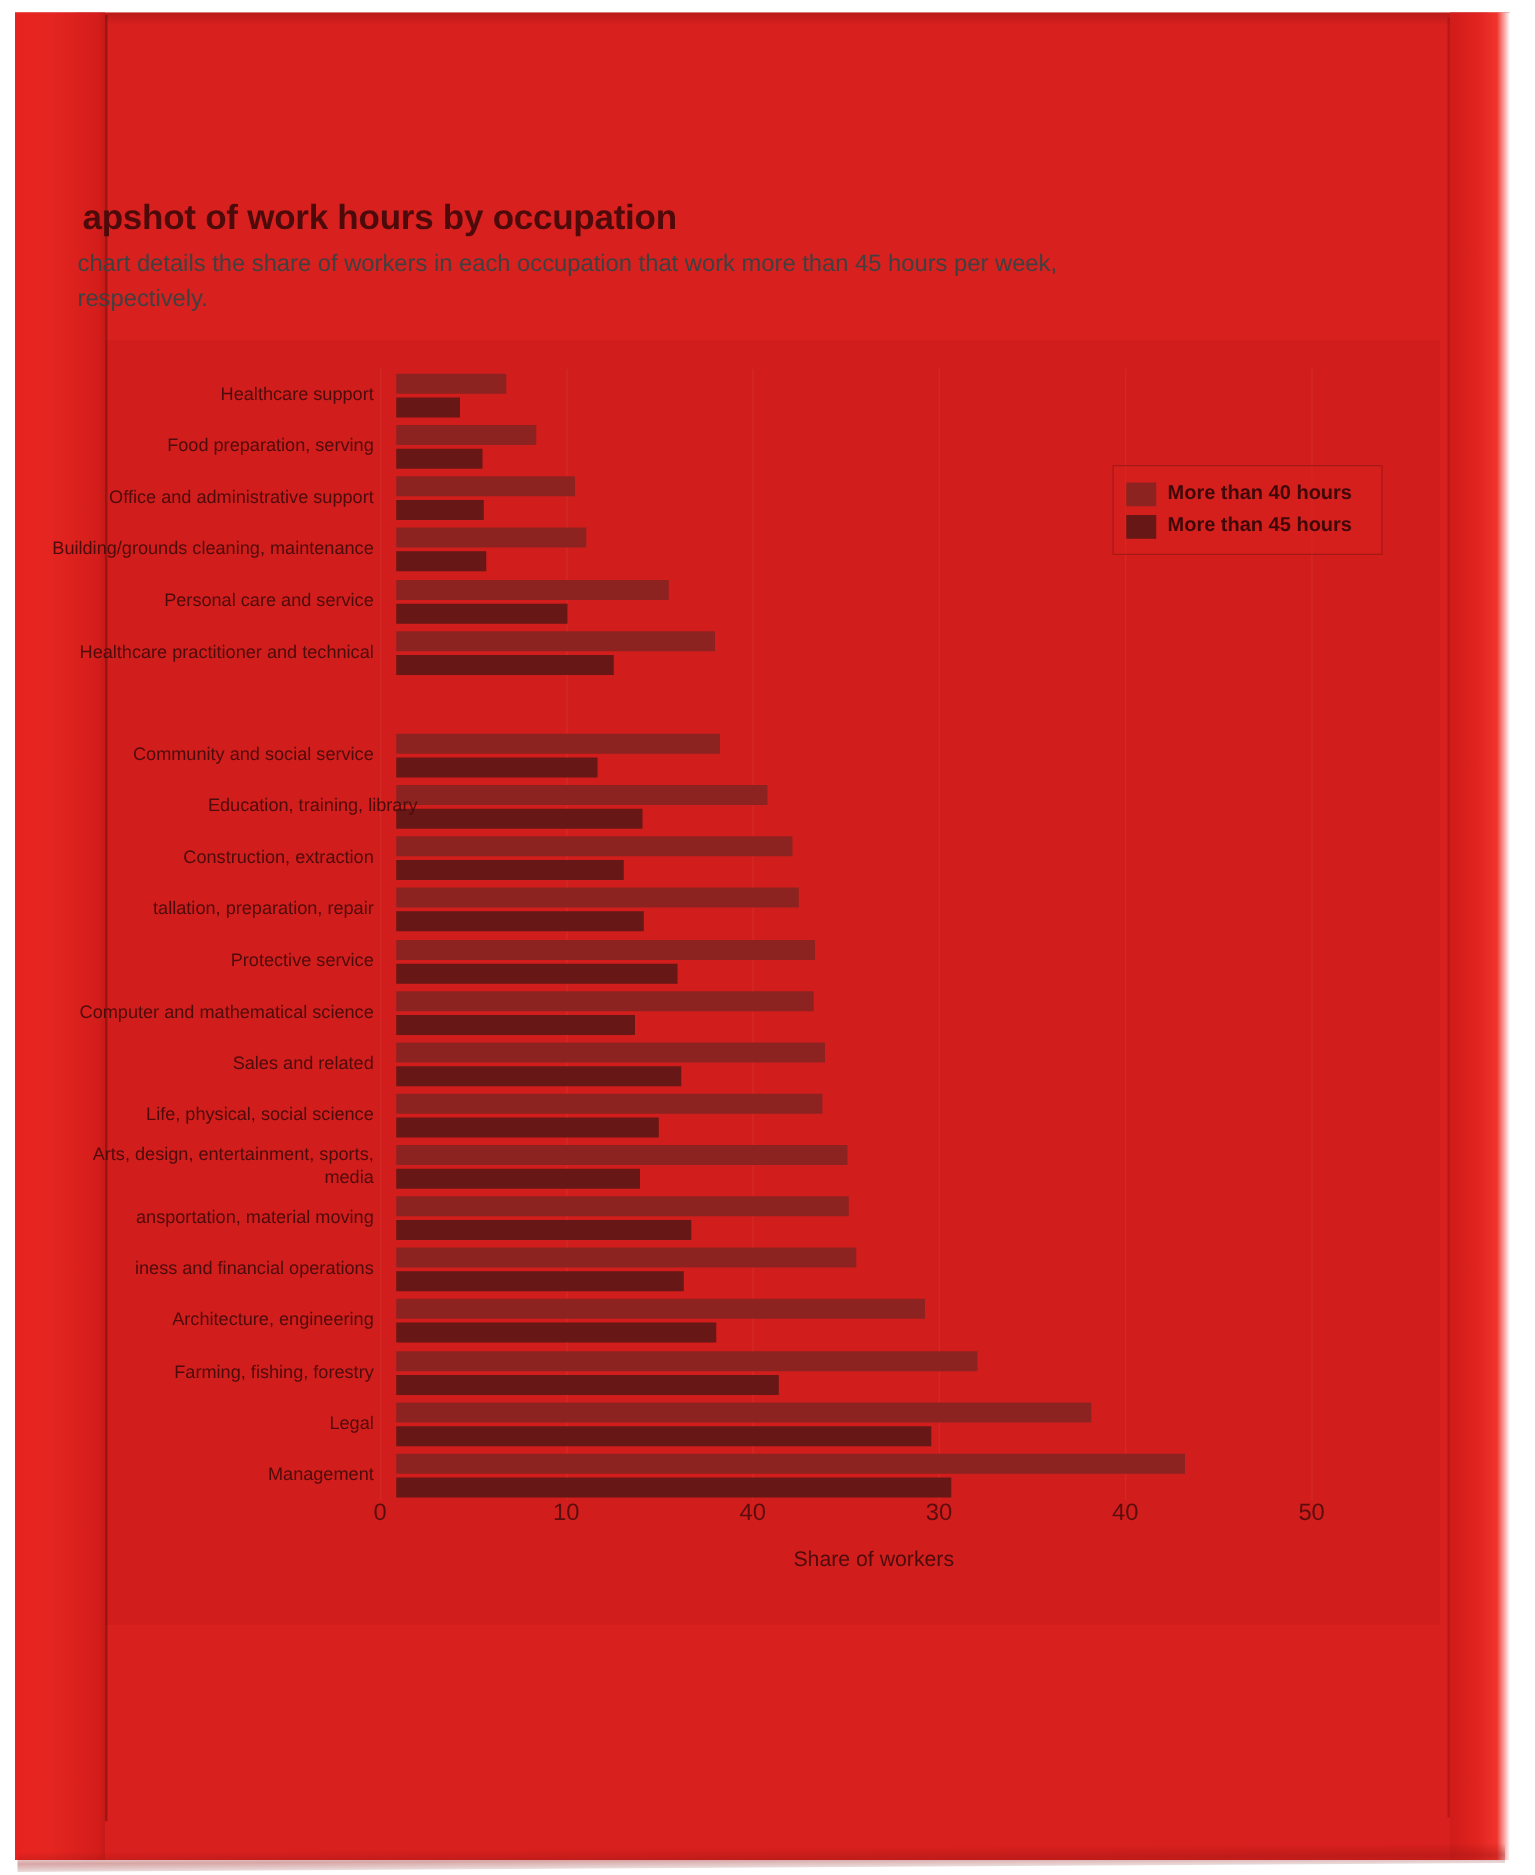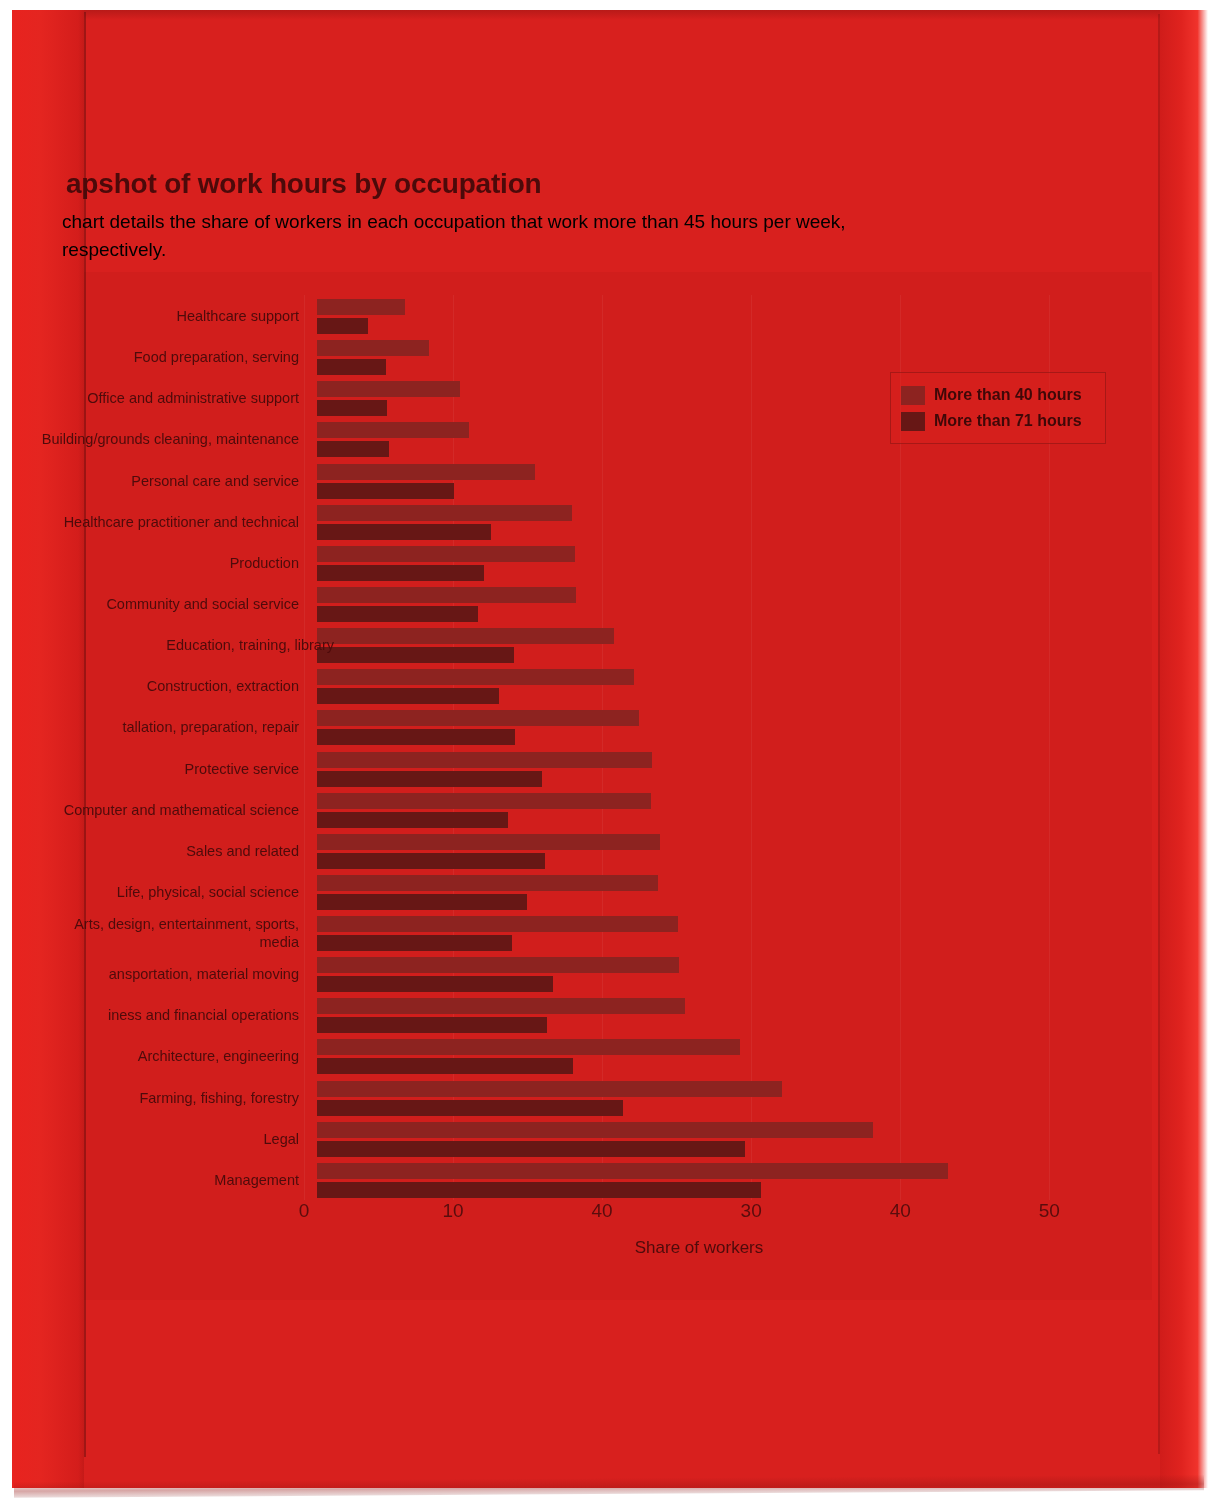--- a/index.html
+++ b/index.html
@@ -45,31 +45,31 @@
   .top-shadow{
     position:absolute; left:60px; top:10px; width:1130px; height:10px;
     background:linear-gradient(180deg, rgba(110,12,12,.30), rgba(110,12,12,0));
   }
 
   
   #figure{
     position:absolute; left:84px; top:140px; width:1076px; height:1160px;
   }
   .fig-head{
-    position:absolute; left:0; top:10px; width:1076px; height:128px;
+    position:absolute; left:0; top:0; width:1076px; height:128px;
     padding-left:0px; box-sizing:border-box;
   }
   .fig-title{
     position:absolute; left:-18px; top:18px;
     font-size:28px; font-weight:bold; color:#4c0a0a;
     letter-spacing:-0.2px; white-space:nowrap;
   }
   .fig-sub{
     position:absolute; left:-22px; top:58px; width:840px;
-    font-size:19px; line-height:28px; color:#000000;
+    font-size:19px; line-height:28px; color:#404040;
   }
 
   
   .panel{
     position:absolute; left:0px; top:132px; width:1068px; height:1028px;
     background:rgba(90,8,8,.055);
   }
   .plot{
     position:absolute; left:220px; top:155px; width:790px; height:905px;
   }
@@ -170,25 +170,20 @@
           <div class="row" style="top: 168.545px;">
             <div class="bar b40" style="width: 217.623px;"></div>
             <div class="bar b45" style="width: 137.132px;"></div>
             <div class="ylab" style="top: 8px;">Personal care and service</div>
           </div>
           <div class="row" style="top: 209.682px;">
             <div class="bar b40" style="width: 254.887px;"></div>
             <div class="bar b45" style="width: 174.396px;"></div>
             <div class="ylab" style="top: 8px;">Healthcare practitioner and technical</div>
           </div>
-          <div class="row" style="top: 250.818px;">
-            <div class="bar b40" style="width: 257.868px;"></div>
-            <div class="bar b45" style="width: 166.943px;"></div>
-            <div class="ylab" style="top: 8px;">Production</div>
-          </div>
           <div class="row" style="top: 291.955px;">
             <div class="bar b40" style="width: 259.358px;"></div>
             <div class="bar b45" style="width: 160.981px;"></div>
             <div class="ylab" style="top: 8px;">Community and social service</div>
           </div>
           <div class="row" style="top: 333.091px; padding-left: 35px;">
             <div class="bar b40" style="width: 296.623px;"></div>
             <div class="bar b45" style="width: 196.755px;"></div>
             <div class="ylab" style="top: 8px;">Education, training, library</div>
           </div>
@@ -270,18 +265,18 @@
       </div>
     <div class="xtitle">Share of workers</div>
 
     <div class="legend">
       <div class="lg-item">
         <span class="lg-sw s40"></span>
         <span class="lg-tx">More than 40 hours</span>
       </div>
       <div class="lg-item">
         <span class="lg-sw s45"></span>
-        <span class="lg-tx">More than 71 hours</span>
+        <span class="lg-tx">More than 45 hours</span>
       </div>
     </div>
 
   </div>
 </div>
 
 </body></html>

